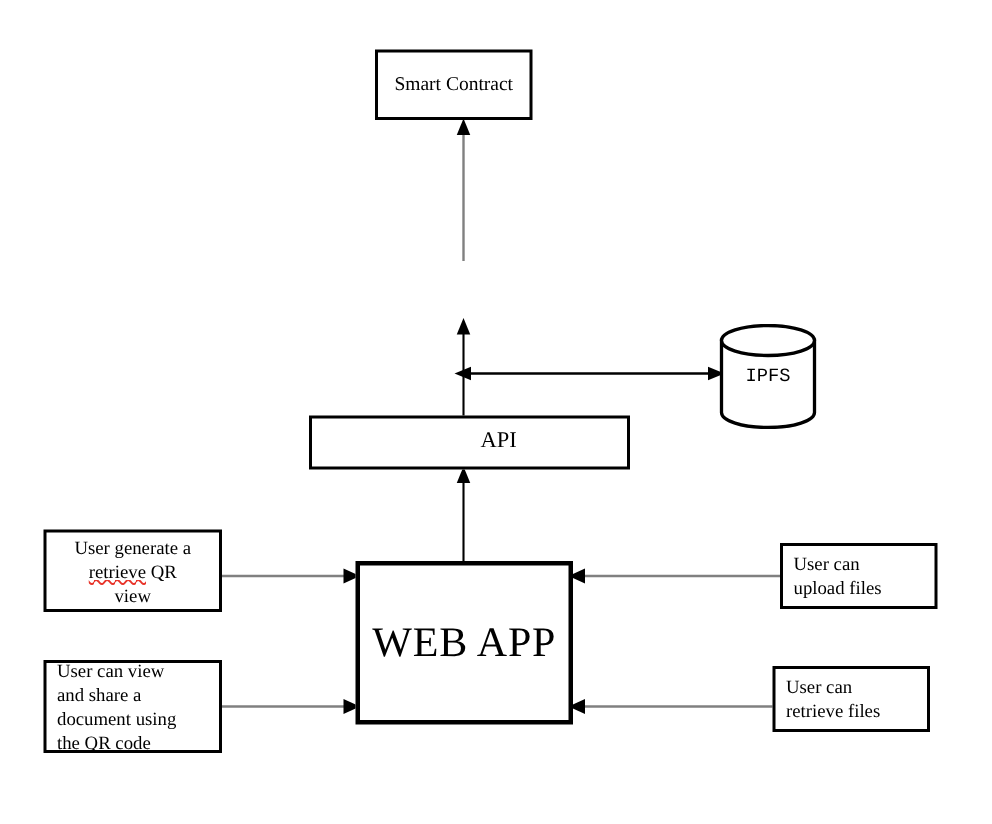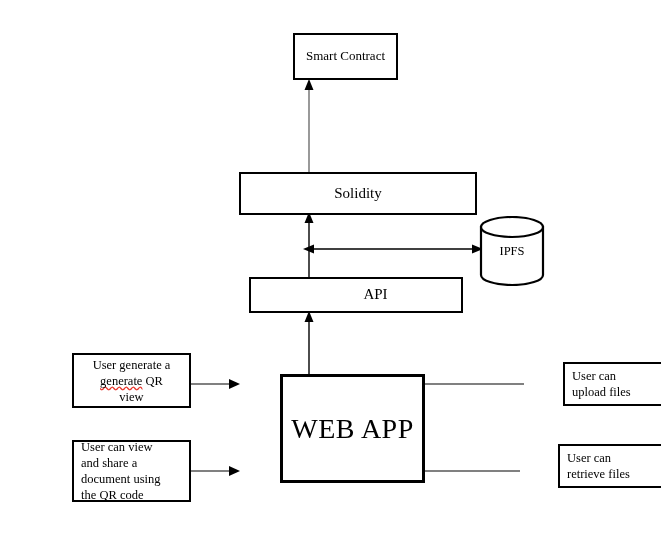--- a/index.html
+++ b/index.html
@@ -19,21 +19,20 @@
   .box {
     position: absolute;
     box-sizing: border-box;
     background: #ffffff;
     border: 2px solid #000000;
     display: flex;
     align-items: center;
     justify-content: center;
     text-align: center;
     z-index: 3;
-    margin-left: 43px;
   }
   .box-text {
     display: block;
     line-height: 1.28;
     white-space: pre-line;
   }
 
   
   #node-smart-contract {
     left: 250px; top: 33px; width: 105px; height: 47px;
@@ -96,20 +95,21 @@
     left: 479px; top: 216px; width: 66px; height: 70px;
     z-index: 3;
   }
   #node-ipfs svg { display: block; }
   .ipfs-label {
     position: absolute;
     left: 0; top: 0; width: 66px; height: 70px;
     display: flex; align-items: center; justify-content: center;
     font-size: 12.5px;
     pointer-events: none;
+    font-family: Liberation Mono, monospace;
   }
 
   
   .conn {
     position: absolute;
     z-index: 1;
   }
   .conn svg { display: block; overflow: visible; }
 </style>
 </head>
@@ -171,42 +171,39 @@
     <svg width="142" height="18" viewBox="0 0 142 18">
       <line x1="12" y1="9" x2="142" y2="9" stroke="#808080" stroke-width="1.8"></line>
       <polygon points="1,9 12,4 12,14" fill="#000000"></polygon>
     </svg>
   </div>
 
   <div class="box" id="node-smart-contract">
     <span class="box-text">Smart Contract</span>
   </div>
 
-  <div class="box" id="node-solidity">
-    <span class="box-text">Solidity</span>
-  </div>
 
   <div class="box" id="node-api">
     <span class="box-text">API</span>
   </div>
 
   <div class="box" id="node-web-app">
     <span class="box-text">WEB APP</span>
   </div>
 
   <div id="node-ipfs">
     <svg width="66" height="70" viewBox="0 0 66 70">
       <path d="M2,11 L2,59 A31,10 0 0 0 64,59 L64,11 Z" fill="#ffffff" stroke="#000000" stroke-width="2.2"></path>
       <ellipse cx="33" cy="11" rx="31" ry="10" fill="#ffffff" stroke="#000000" stroke-width="2.2"></ellipse>
     </svg>
     <span class="ipfs-label">IPFS</span>
   </div>
 
   <div class="box" id="node-qr-generate">
-    <span class="box-text"><span>User generate a</span><br><span class="misspelled">generate</span><span> QR</span><br><span>view</span></span>
+    <span class="box-text"><span>User generate a</span><br><span class="misspelled">retrieve</span><span> QR</span><br><span>view</span></span>
   </div>
 
   <div class="box" id="node-qr-view">
     <span class="box-text">User can view
 and share a
 document using
 the QR code</span>
   </div>
 
   <div class="box" id="node-upload">

